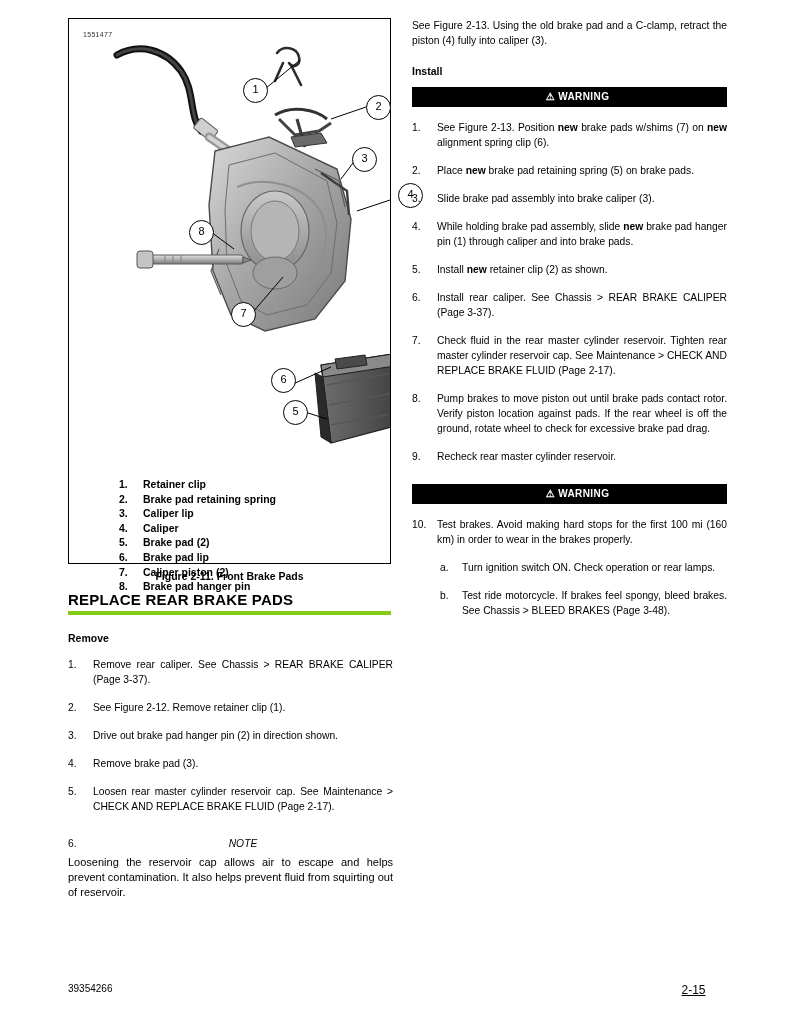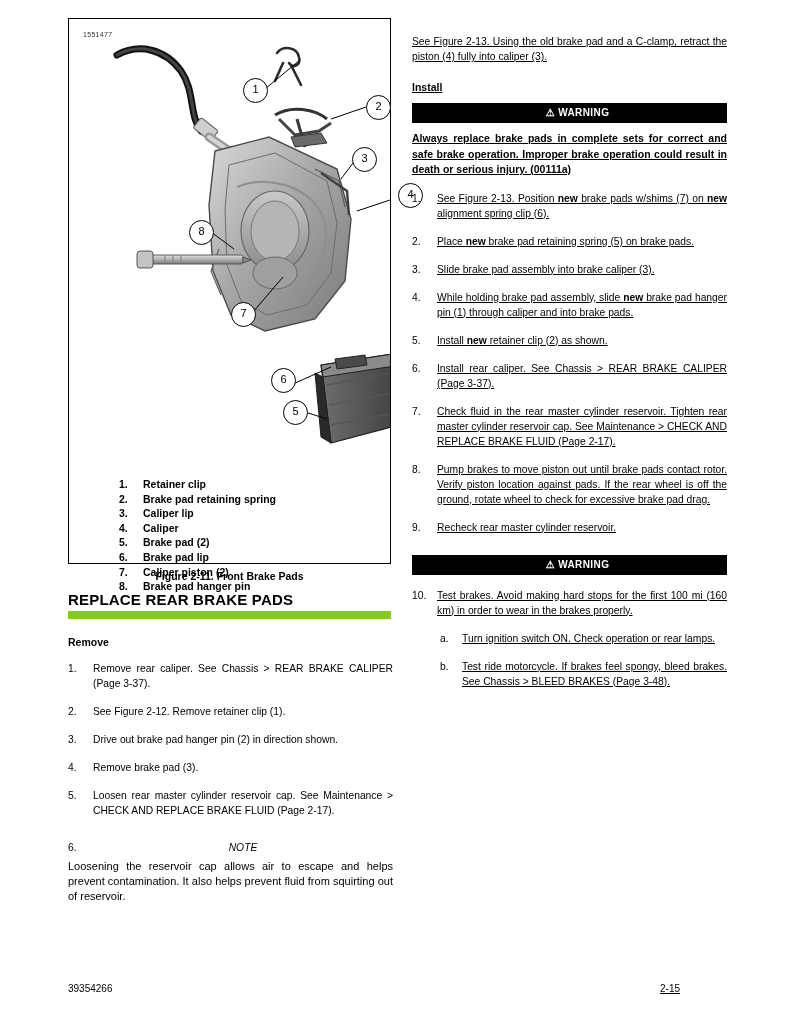--- a/index.html
+++ b/index.html
@@ -24,23 +24,22 @@
   }
   .col-left {
     position: absolute;
     left: 68px;
     top: 18px;
     width: 325px;
   }
   .col-right {
     position: absolute;
     left: 412px;
-    top: 34px;
+    top: 18px;
     width: 315px;
-    text-decoration: underline;
   }
 
   
   .figure-box {
     position: relative;
     width: 323px;
     height: 546px;
     border: 1px solid #000;
     box-sizing: border-box;
     background: #fff;
@@ -94,21 +93,21 @@
     font-weight: bold;
     width: 323px;
   }
 
   
   h1.section-title {
     font-size: 15px;
     font-weight: bold;
     margin: 9px 0 0 0;
     padding-bottom: 3px;
-    border-bottom: 8px solid #84cc16;
+    border-bottom: 4px solid #84cc16;
     width: 323px;
     letter-spacing: .2px;
   }
   h2.subhead {
     font-size: 10.5px;
     font-weight: bold;
     margin: 17px 0 0 0;
   }
   .steps {
     margin: 0;
@@ -183,22 +182,22 @@
     position: absolute;
     left: 68px;
     top: 983px;
     font-size: 10px;
   }
   .footer-right {
     position: absolute;
     left: 660px;
     top: 983px;
     width: 67px;
-    text-align: left;
-    font-size: 10px;
+    text-align: center;
+    font-size: 12px;
     text-decoration: underline;
   }
 </style>
 </head>
 <body>
 
 <div class="page">
 
   <div class="col-left">
 
@@ -363,21 +362,20 @@
     <div class="note-body">Loosening the reservoir cap allows air to escape and helps prevent contamination. It also helps prevent fluid from squirting out of reservoir.</div>
   </div>
 
   <div class="col-right">
 
     <div class="intro">See Figure 2-13. Using the old brake pad and a C-clamp, retract the piston (4) fully into caliper (3).</div>
 
     <h2 class="subhead">Install</h2>
 
     <div class="warn-bar">⚠ WARNING</div>
-    <div class="warn-text">Always replace brake pads in complete sets for correct and safe brake operation. Improper brake operation could result in death or serious injury. (00111a)</div>
 
     <ol class="steps" style="margin-top:4px;">
       <li class="step">
         <span class="marker">1.</span>
         <span>See Figure 2-13. Position <b>new</b> brake pads w/shims (7) on <b>new</b> alignment spring clip (6).</span>
       </li>
       <li class="step">
         <span class="marker">2.</span>
         <span>Place <b>new</b> brake pad retaining spring (5) on brake pads.</span>
       </li>

